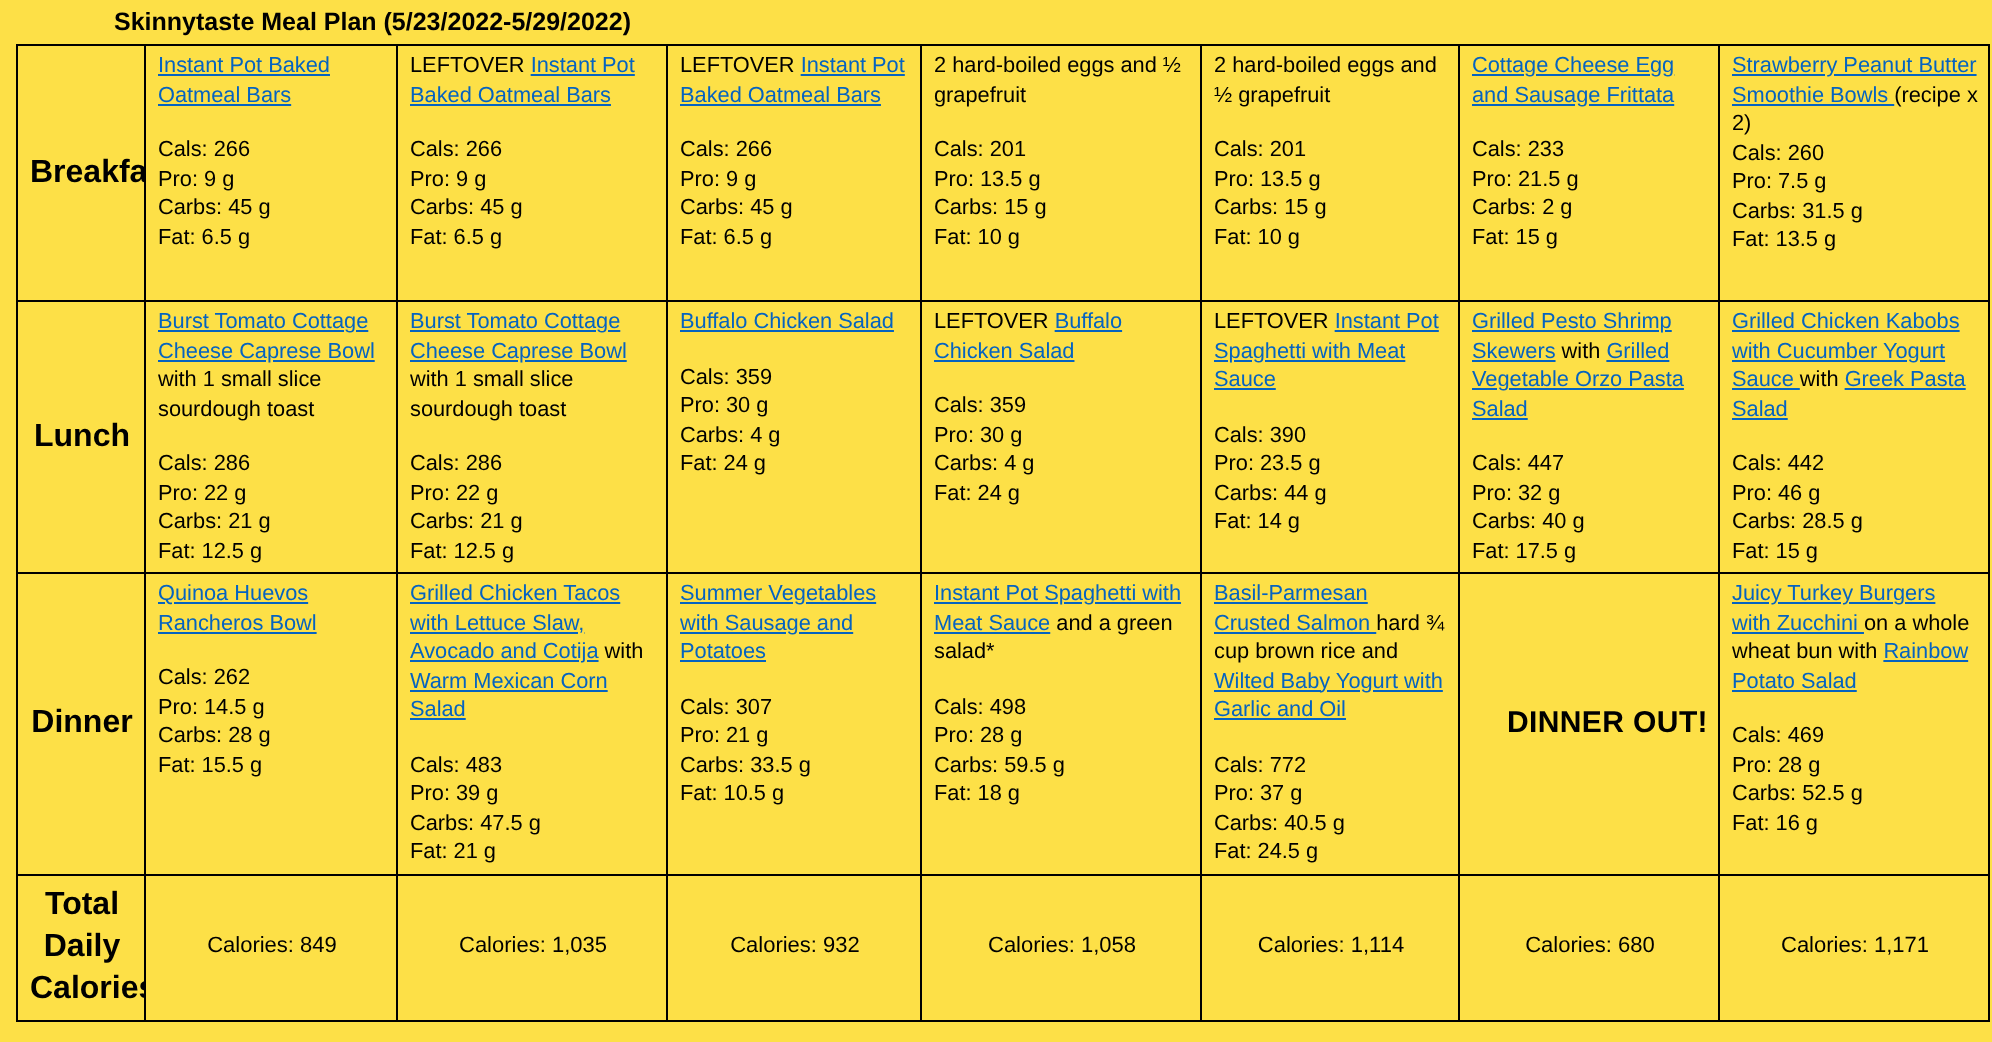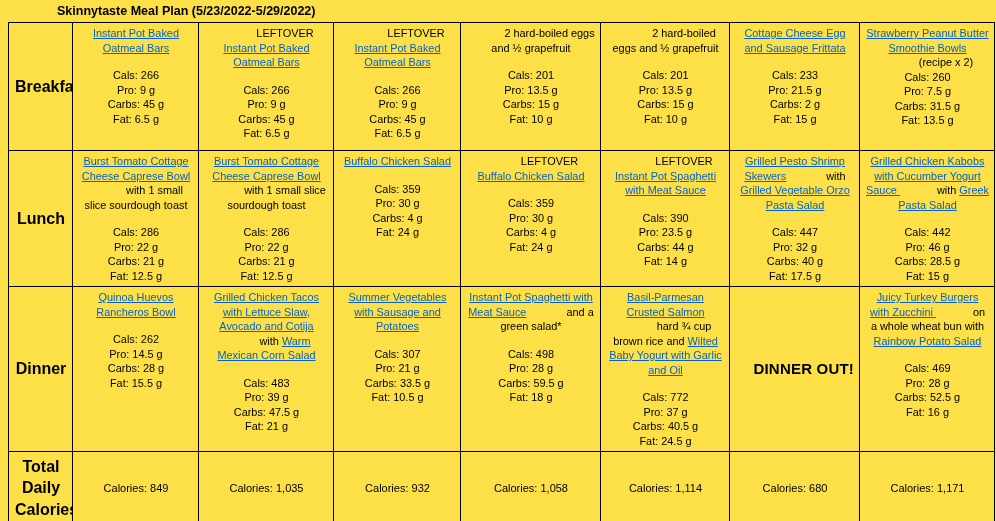--- a/index.html
+++ b/index.html
@@ -1,31 +1,31 @@
 <!DOCTYPE html>
 <html><head>
 <meta charset="utf-8">
 <style>
   * { box-sizing: border-box; }
   html,body { margin:0; padding:0; background:#fff; }
   body { font-family:"Liberation Sans", sans-serif; color:#000; }
   .page { position:relative; width:996px; height:521px; background:#fde047; overflow:hidden; }
   .plan-title { position:absolute; left:57px; top:4px; font-size:12.5px; font-weight:700; white-space:nowrap; }
   table.grid { position:absolute; left:8px; top:22px; width:986px; border-collapse:collapse; table-layout:fixed; }
-  .grid th, .grid td { border:1px solid #000; padding:3px 5px 3px 6px; vertical-align:top; text-align:center;
+  .grid th, .grid td { border:1px solid #000; padding:3px 5px 3px 6px; vertical-align:top; text-align:left;
                        font-size:10.9px; line-height:1.33; font-weight:400; overflow:hidden; }
   tr.head-row { height:24px; }
   tr.head-row th { text-align:center; vertical-align:middle; font-weight:700; font-size:12px; padding:2px; }
   th.row-label { text-align:center; vertical-align:middle; font-weight:700; font-size:16px; }
   tr.r-breakfast { height:128px; }
   tr.r-lunch { height:119px; }
   tr.r-dinner { height:144px; }
   tr.r-total { height:73px; }
   .link { color:#0563C1; text-decoration:underline; cursor:pointer; }
-  .plain { color:#000;margin-left:37px; }
+  .plain { color:#000; }
   .gap { height:13px; }
   .macro { }
   td.special-td { vertical-align:middle; text-align:center; }
   .special { font-weight:700; font-size:15px; letter-spacing:0.2px;text-align:right; }
   td.total-cell { vertical-align:middle; text-align:center; font-size:11px; }
 </style>
 </head>
 <body>
 
 <div class="page">

